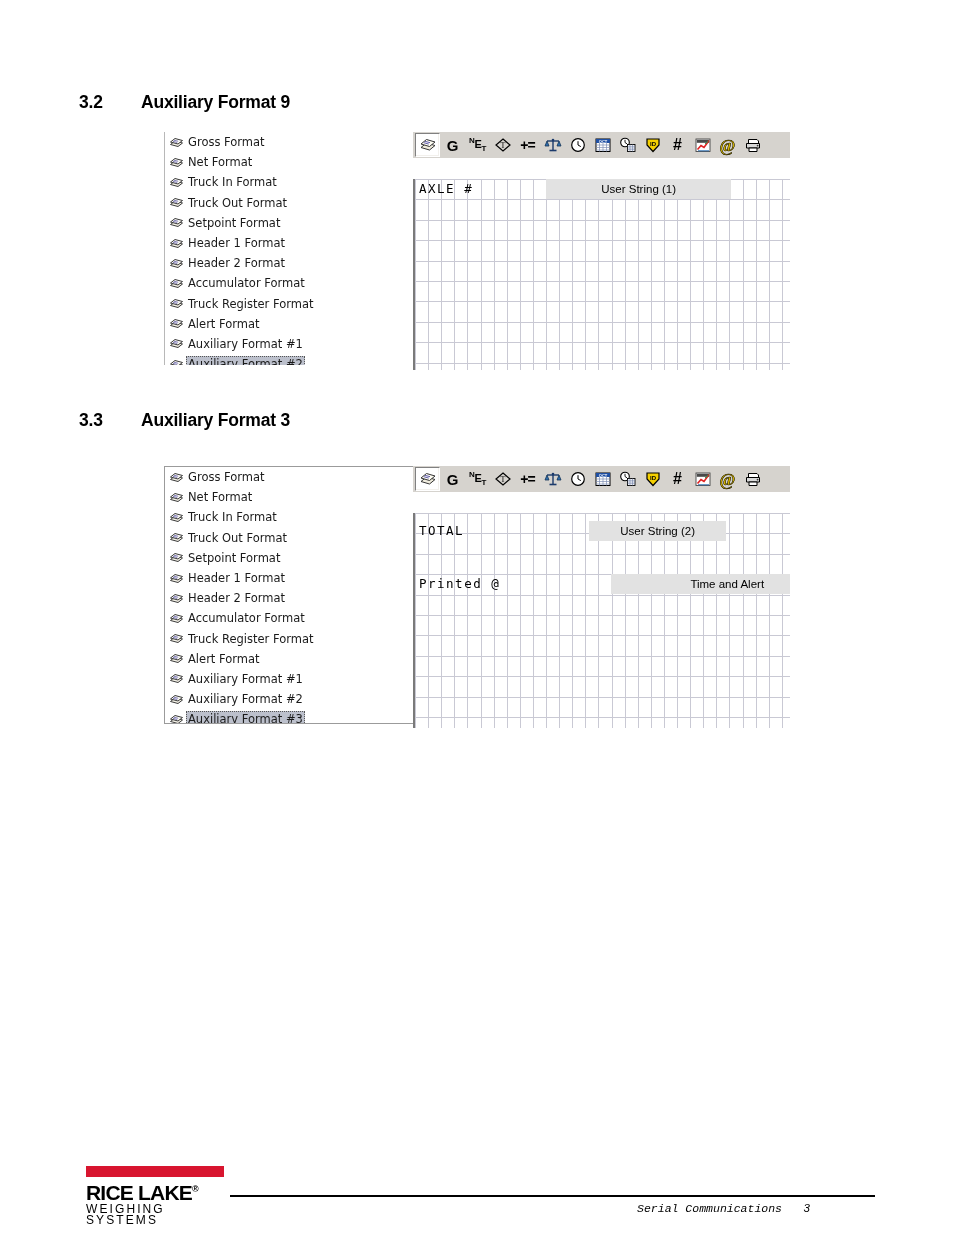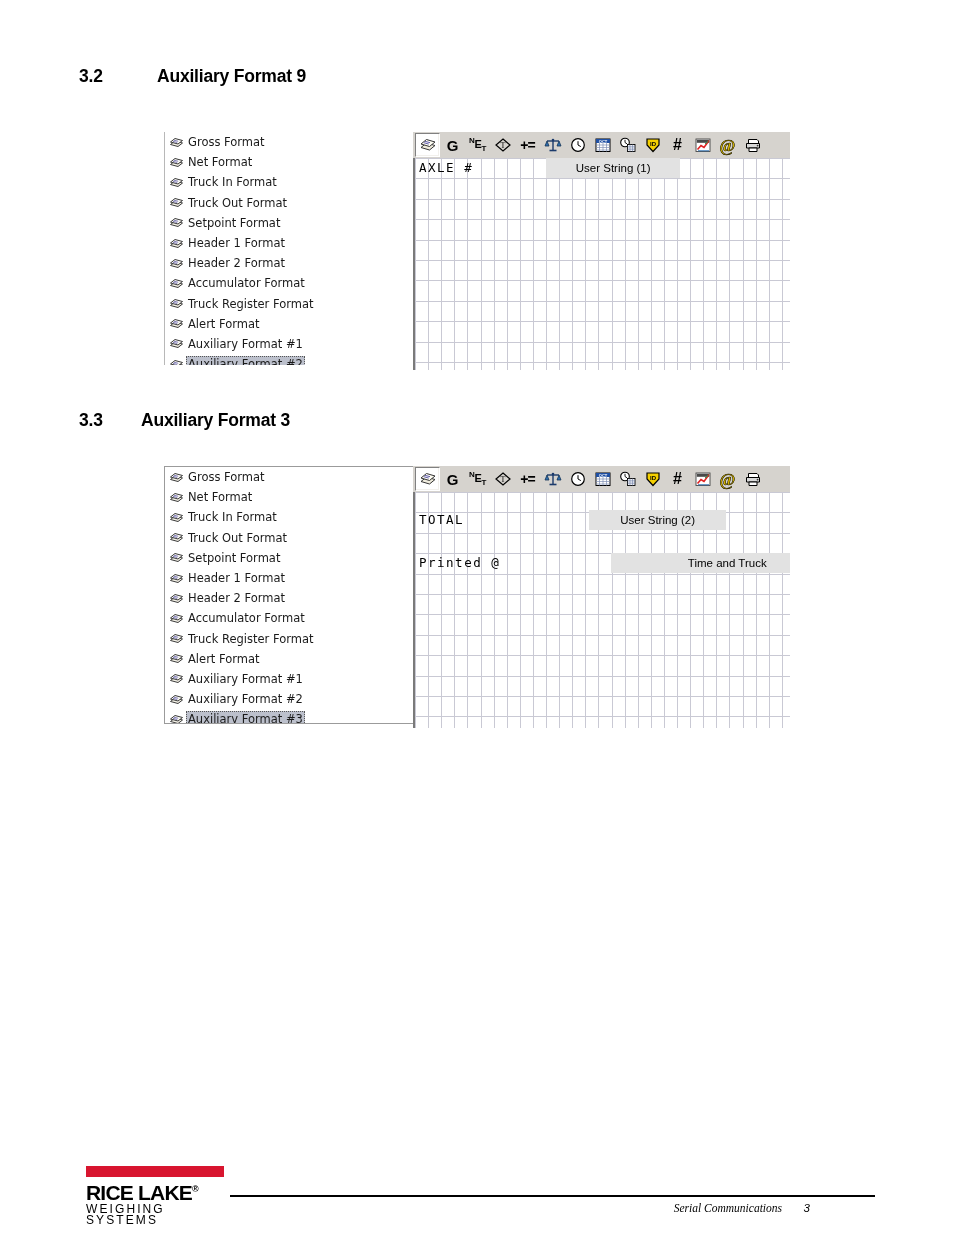--- a/index.html
+++ b/index.html
@@ -29,21 +29,21 @@
     white-space: nowrap;
   }
   .section-heading .sec-num {
     width: 62px;
     display: inline-block;
   }
   .section-heading .sec-title {
     display: inline-block;
   }
 
-  #heading-3-2 { top: 66px; gap: 16px; }
+  #heading-3-2 { top: 92px; }
   #heading-3-3 { top: 410px; }
 
   
   .figure {
     position: absolute;
   }
   #figure-aux2 { left: 164px; top: 132px; width: 626px; height: 238px; }
   #figure-aux3 { left: 164px; top: 466px; width: 626px; height: 262px; }
 
   
@@ -191,20 +191,21 @@
   
   .grid-canvas {
     position: relative;
     background-color: #ffffff;
     background-image:
       repeating-linear-gradient(to right, #c9c9d4 0, #c9c9d4 1px, transparent 1px, transparent 13.1px),
       repeating-linear-gradient(to bottom, #c9c9d4 0, #c9c9d4 1px, transparent 1px, transparent 20.4px);
     border-left: 2px solid #7a7a7a;
     box-sizing: border-box;
     overflow: hidden;
+    margin-top: 21px;
   }
   #figure-aux2 .grid-canvas { height: 212px; }
   #figure-aux3 .grid-canvas { height: 236px; }
 
   
   .grid-row {
     position: absolute;
     left: 0;
     height: 20.4px;
     display: flex;
@@ -273,21 +274,21 @@
     left: 230px;
     top: 45px;
     width: 645px;
     height: 2px;
     background: #000;
   }
   .footer-doc {
     position: absolute;
     right: 94px;
     top: 52px;
-    font-family: Liberation Serif, serif;
+    font-family: Liberation Mono, monospace;
     font-style: italic;
     font-size: 11.5px;
     color: #000;
     white-space: nowrap;
     text-align: center;
   }
   .footer-page {
     position: absolute;
     right: 66px;
     top: 52px;
@@ -568,21 +569,21 @@
               <path d="M2.5 6.5 H15.5 V11 H2.5 Z" fill="#d9d9d9" stroke="#000" stroke-width="1"></path>
               <path d="M5 11 H13 V14.5 H5 Z" fill="#fff" stroke="#000" stroke-width="1"></path>
               <circle cx="13.6" cy="8.6" r="0.9" fill="#333"></circle>
             </svg>
           </span>
         </div>
       </div>
     <div class="grid-canvas">
         <div class="grid-row" style="top: 0px;">
           <span class="fixed-text">AXLE #</span>
-          <span class="field-chip" style="width: 134px; margin-left: 73px;">User String (1)</span>
+          <span class="field-chip" style="width: 185px; margin-left: 73px;">User String (1)</span>
         </div>
       </div>
   </div>
 </div>
 
 <div class="section-heading" id="heading-3-3">
   <span class="sec-num">3.3</span>
   <span class="sec-title">Auxiliary Format 3</span>
 </div>
 
@@ -860,27 +861,27 @@
             <svg xmlns="http://www.w3.org/2000/svg" width="18" height="16" viewBox="0 0 18 16">
               <path d="M4.5 2.5 H13 L14.5 4 V6.5 H4.5 Z" fill="#fff" stroke="#000" stroke-width="1"></path>
               <path d="M2.5 6.5 H15.5 V11 H2.5 Z" fill="#d9d9d9" stroke="#000" stroke-width="1"></path>
               <path d="M5 11 H13 V14.5 H5 Z" fill="#fff" stroke="#000" stroke-width="1"></path>
               <circle cx="13.6" cy="8.6" r="0.9" fill="#333"></circle>
             </svg>
           </span>
         </div>
       </div>
     <div class="grid-canvas">
-        <div class="grid-row" style="top: 18px; border-radius: 8px;">
+        <div class="grid-row" style="top: 8px; border-radius: 8px;">
           <span class="fixed-text">TOTAL</span>
           <span class="field-chip" style="width: 137px; margin-left: 125px;">User String (2)</span>
         </div>
         <div class="grid-row" style="top: 61px;">
           <span class="fixed-text">Printed @</span>
-          <span class="field-chip" style="width: 232px; margin-left: 111px;">Time and Truck</span>
+          <span class="field-chip" style="width: 232px; margin-left: 111px;">Time and Alert</span>
         </div>
       </div>
   </div>
 </div>
 
 <div id="footer">
   <div class="logo-block">
     <div class="logo-bar"></div>
     <div class="logo-name">
       <span>RICE LAKE</span><span class="reg">®</span>

